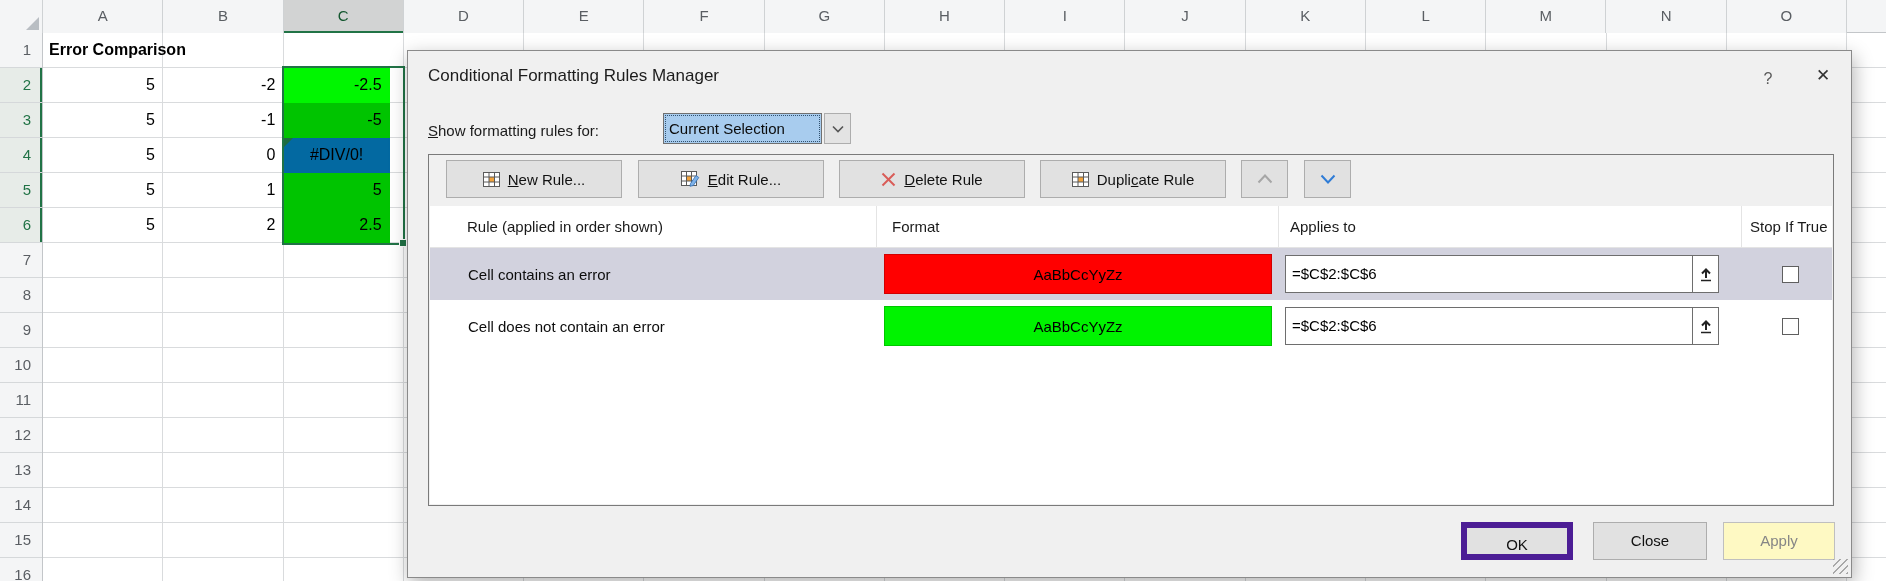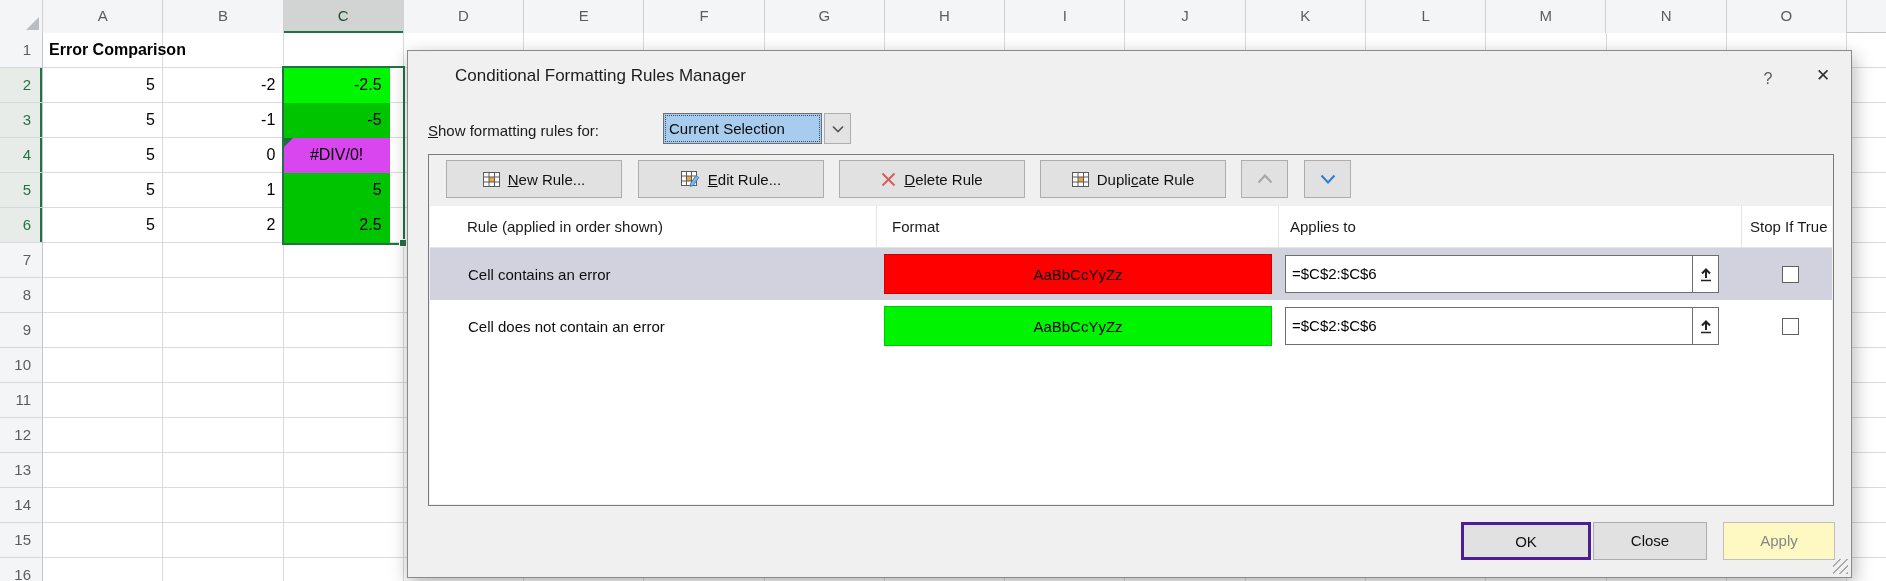--- a/index.html
+++ b/index.html
@@ -44,21 +44,21 @@
   #colC .cell[data-error="true"] .err-tri { display:block; }
   .sel-border { position:absolute; left:282px; top:66px; width:123px; height:179px;
     border:2.5px solid #217346; pointer-events:none; }
   .fill-handle { position:absolute; right:-4px; bottom:-4px; width:8px; height:8px;
     background:#217346; border:1.5px solid #fff; }
 
   
   .dialog { position:absolute; left:407px; top:50px; width:1445px; height:528px;
     background:#F0F0F0; border:1px solid #8A8A8A; box-shadow:2px 6px 18px rgba(0,0,0,.30);
     font-size:15px; color:#1a1a1a; }
-  .dlg-title { position:absolute; left:20px; top:15px; font-size:17px; color:#1c1c1c; white-space:nowrap;margin-left:27px; }
+  .dlg-title { position:absolute; left:20px; top:15px; font-size:17px; color:#1c1c1c; white-space:nowrap; }
   .dlg-help { position:absolute; left:1348px; top:16px; width:24px; height:24px; text-align:center;
     line-height:24px; font-size:16px; color:#5a5a5a; cursor:default; }
   .dlg-close { position:absolute; left:1398px; top:10px; width:34px; height:30px; text-align:center;
     line-height:30px; font-size:17px; color:#333; cursor:default; }
 
   .scope-label { position:absolute; left:20px; top:71px; white-space:nowrap; }
   .accel { text-decoration:underline; }
   .combo { position:absolute; left:255px; top:62px; height:31px; display:flex; }
   .combo-text { width:159px; height:31px; line-height:29px; padding-left:5px; background:#A8CCEE;
     border:1px solid #707070; outline:1px dotted #30506e; outline-offset:-3px; color:#0b0b0b; white-space:nowrap; overflow:hidden; }
@@ -89,21 +89,21 @@
   .rr-applies { width:463px; display:flex; align-items:center; }
   .rr-input { margin-left:6px; width:408px; height:38px; line-height:36px; background:#fff;
     border:1px solid #6E6E6E; padding-left:6px; font-size:15px; color:#000; white-space:nowrap; }
   .rr-collapse { width:27px; height:38px; margin-left:-1px; background:#fff; border:1px solid #6E6E6E;
     display:flex; align-items:center; justify-content:center; }
   .rr-stop { flex:1; }
   .checkbox { width:17px; height:17px; background:#fff; border:1px solid #5f5f5f; margin-left:40px; }
 
   .ft-btn { position:absolute; top:471px; height:38px; background:#E1E1E1; border:1px solid #ADADAD;
     text-align:center; line-height:36px; font-size:15px; color:#111; }
-  #btn-ok { left:1053px; width:130px; border:3px solid #4c1d95; line-height:34px; }
+  #btn-ok { left:1053px; width:112px; border:6px solid #4c1d95; line-height:34px; }
   #btn-close { left:1185px; width:114px; }
   #btn-apply { left:1315px; width:112px; background:#fef9c3; border-color:#BFBFBF; color:#868686; }
   .grip { position:absolute; right:3px; bottom:3px; width:15px; height:15px;
     background:repeating-linear-gradient(315deg, #A8A8A8 0 1.5px, transparent 1.5px 5px); }
 
   svg { display:block; }
 </style>
 </head>
 <body>
 
@@ -207,21 +207,21 @@
         <div class="cell" data-error="false" style="background: rgb(0, 246, 0);">
           
           <span>-2.5</span>
         </div>
 
         <div class="cell" data-error="false" style="background: rgb(0, 196, 0);">
           
           <span>-5</span>
         </div>
 
-        <div class="cell" data-error="true" style="background: #d946ef; text-align: center;">
+        <div class="cell" data-error="true" style="background: #0369a1; text-align: center;">
           <span class="err-tri"></span>
           <span>#DIV/0!</span>
         </div>
 
         <div class="cell" data-error="false" style="background: rgb(0, 196, 0);">
           
           <span>5</span>
         </div>
 
         <div class="cell" data-error="false" style="background: rgb(0, 196, 0);">

